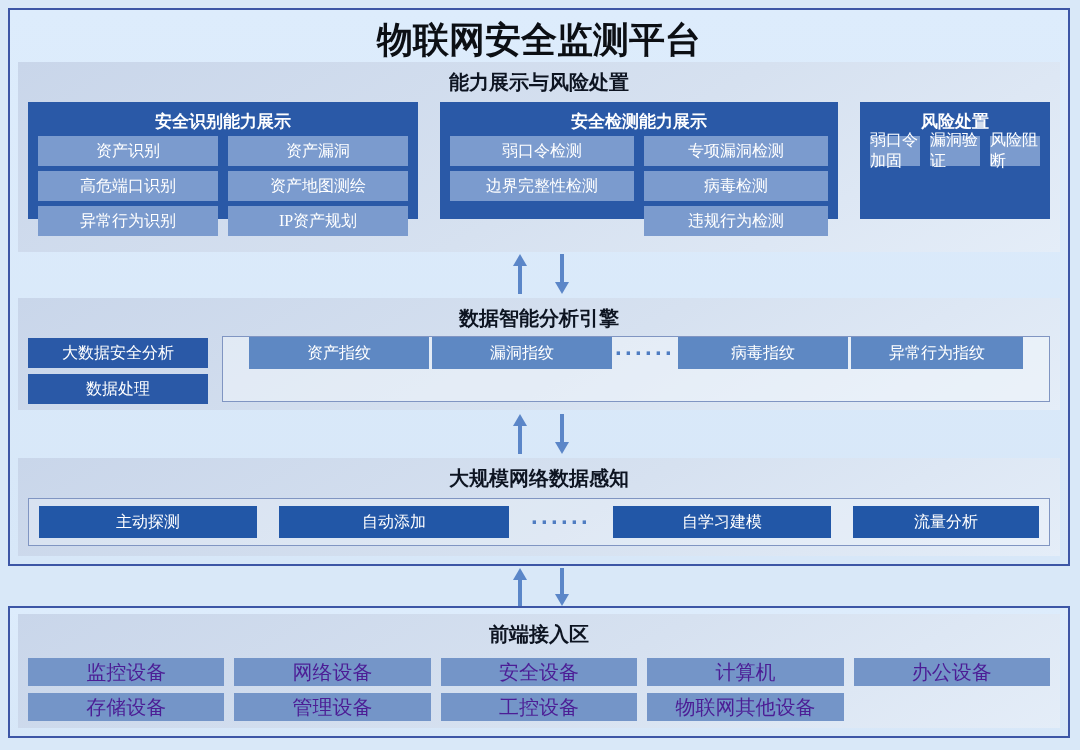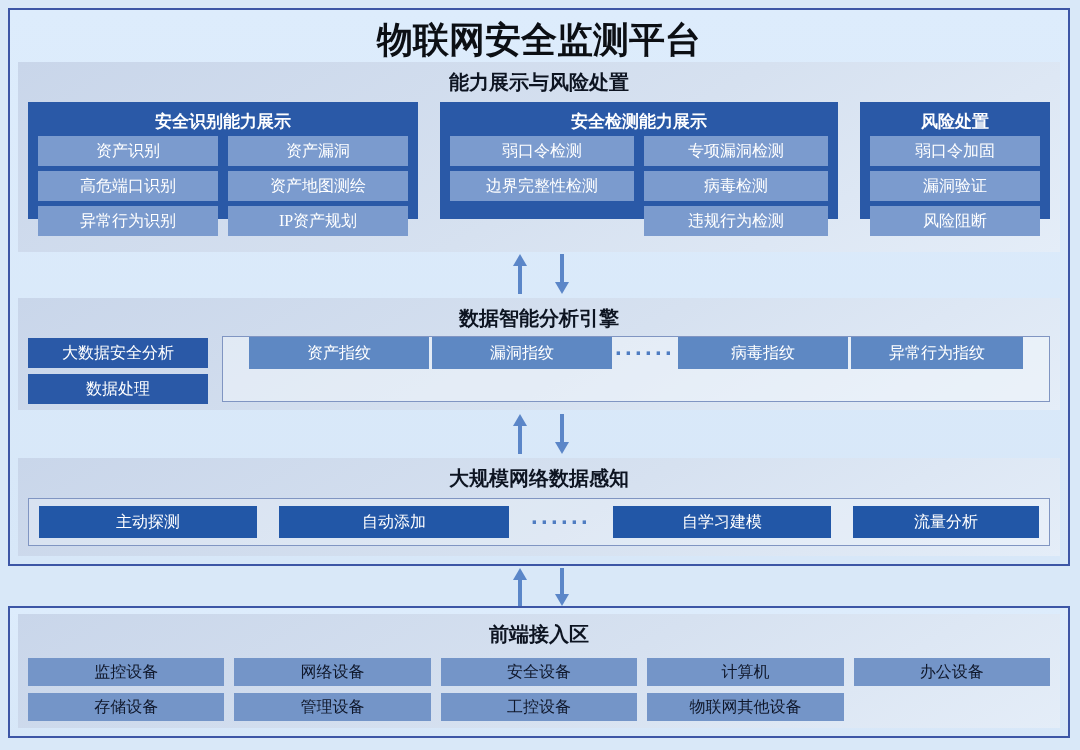--- a/index.html
+++ b/index.html
@@ -48,21 +48,21 @@
     display: flex; flex-direction: column;
   }
   .group-title {
     height: 28px; line-height: 28px; text-align: center;
     color: #ffffff; font-size: 17px; font-weight: bold;
   }
   .group-grid {
     flex: 1; display: grid; grid-template-columns: 1fr 1fr;
     gap: 5px 10px;
   }
-  .group-grid.single { grid-template-columns: 1fr; }
+  .group-grid.single { grid-template-columns: 1fr 1fr 1fr; }
   .chip {
     background: #7b9bce; color: #ffffff; font-size: 16px;
     display: flex; align-items: center; justify-content: center;
     height: 30px;
     font-family: Liberation Serif, serif;
   }
   .chip-empty { background: transparent; }
 
   
   .side-chip {
@@ -96,21 +96,21 @@
     background: #2257a7; color: #fff; font-size: 16px; height: 32px;
     display: flex; align-items: center; justify-content: center;
   }
 
   
   #fe-grid {
     position: absolute; left: 10px; top: 44px; width: 1022px;
     display: grid; grid-template-columns: repeat(5, 1fr); gap: 7px 10px;
   }
   .fe-chip {
-    background: #7495c8; color: #0f172a; font-size: 16px; height: 28px;
+    background: #7495c8; color: #4c1d95; font-size: 20px; height: 28px;
     display: flex; align-items: center; justify-content: center;
   }
 
   
   .arrow { position: absolute; width: 4px; background: #5b86c8; }
   .arrow::before {
     content: ""; position: absolute; left: -5px;
     border-left: 7px solid transparent; border-right: 7px solid transparent;
   }
   .arrow.up::before   { top: -12px;    border-bottom: 12px solid #5b86c8; }

